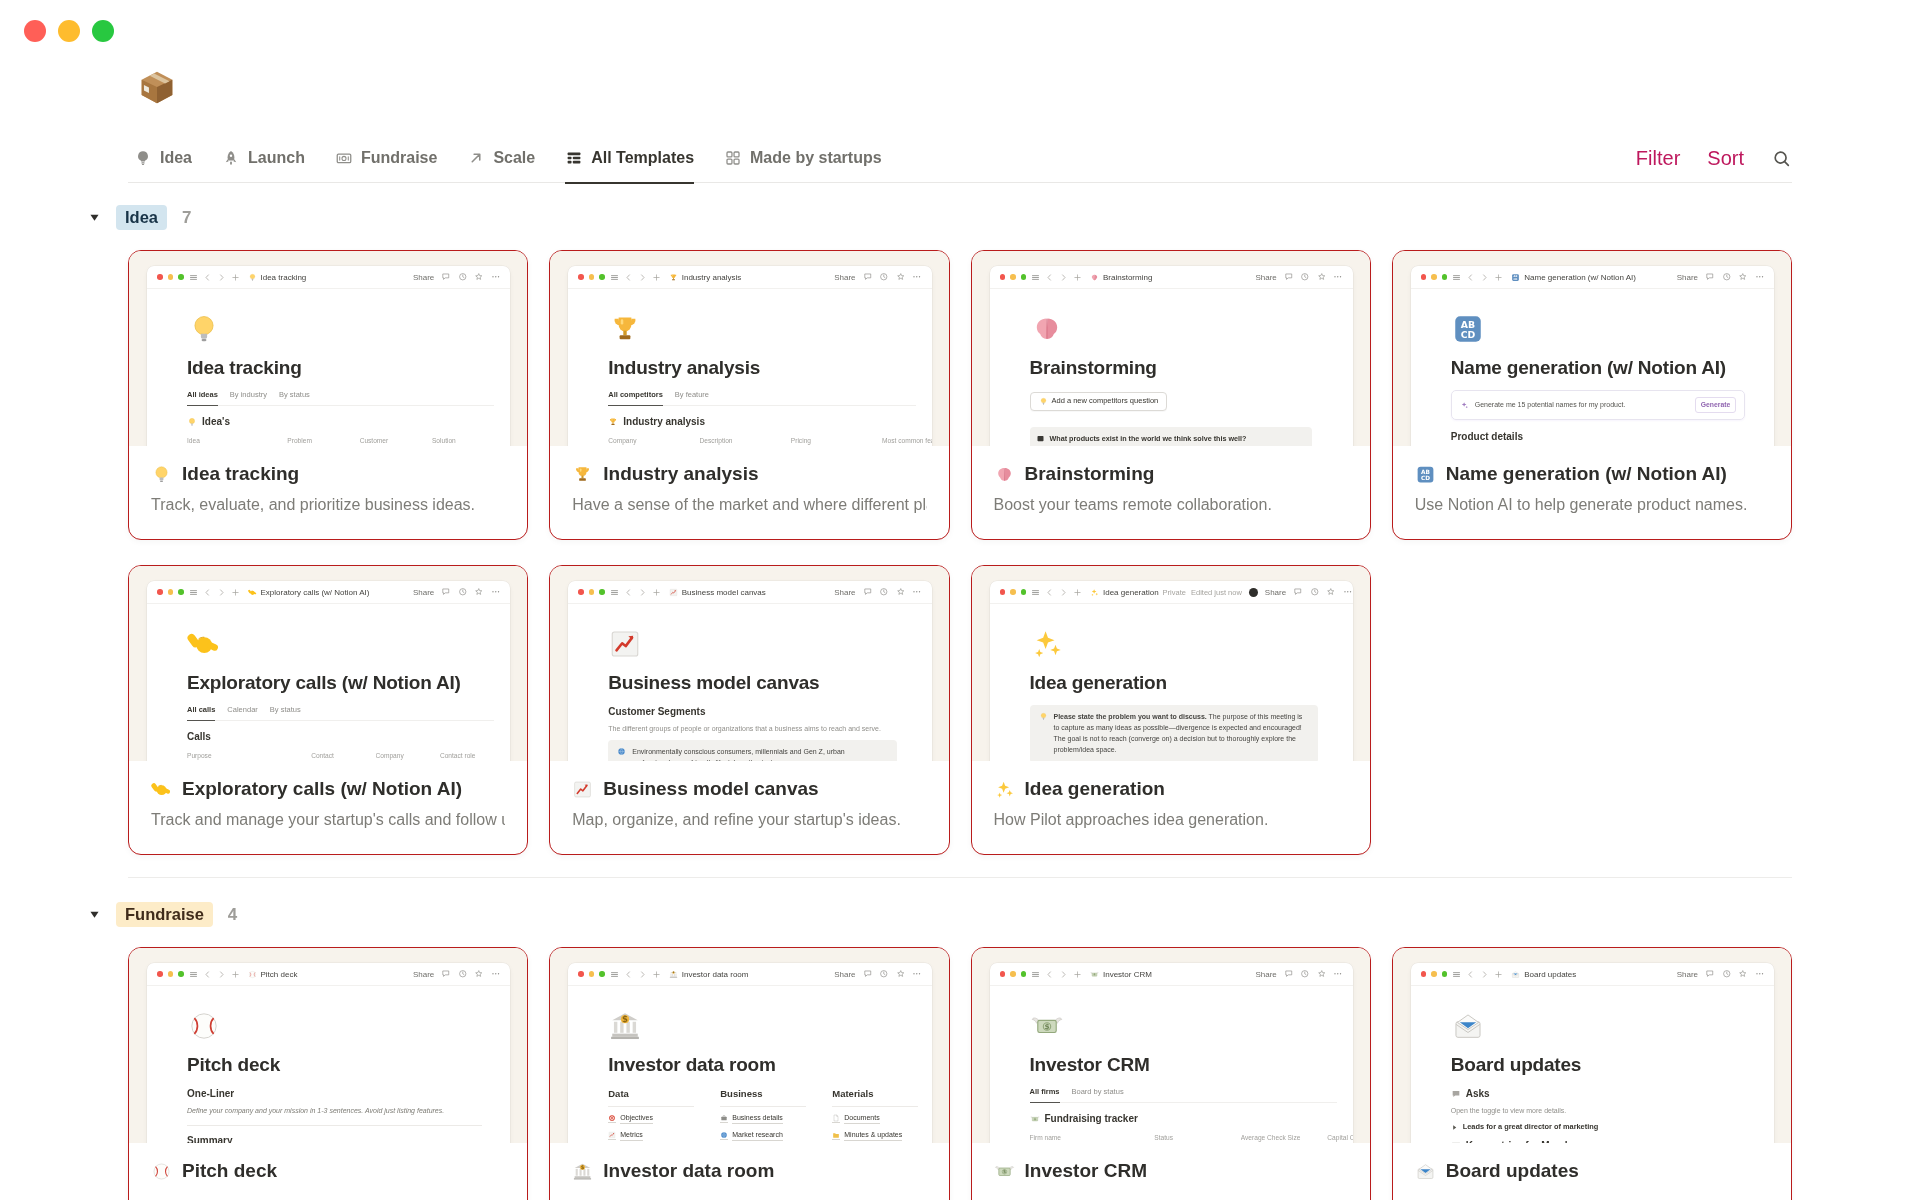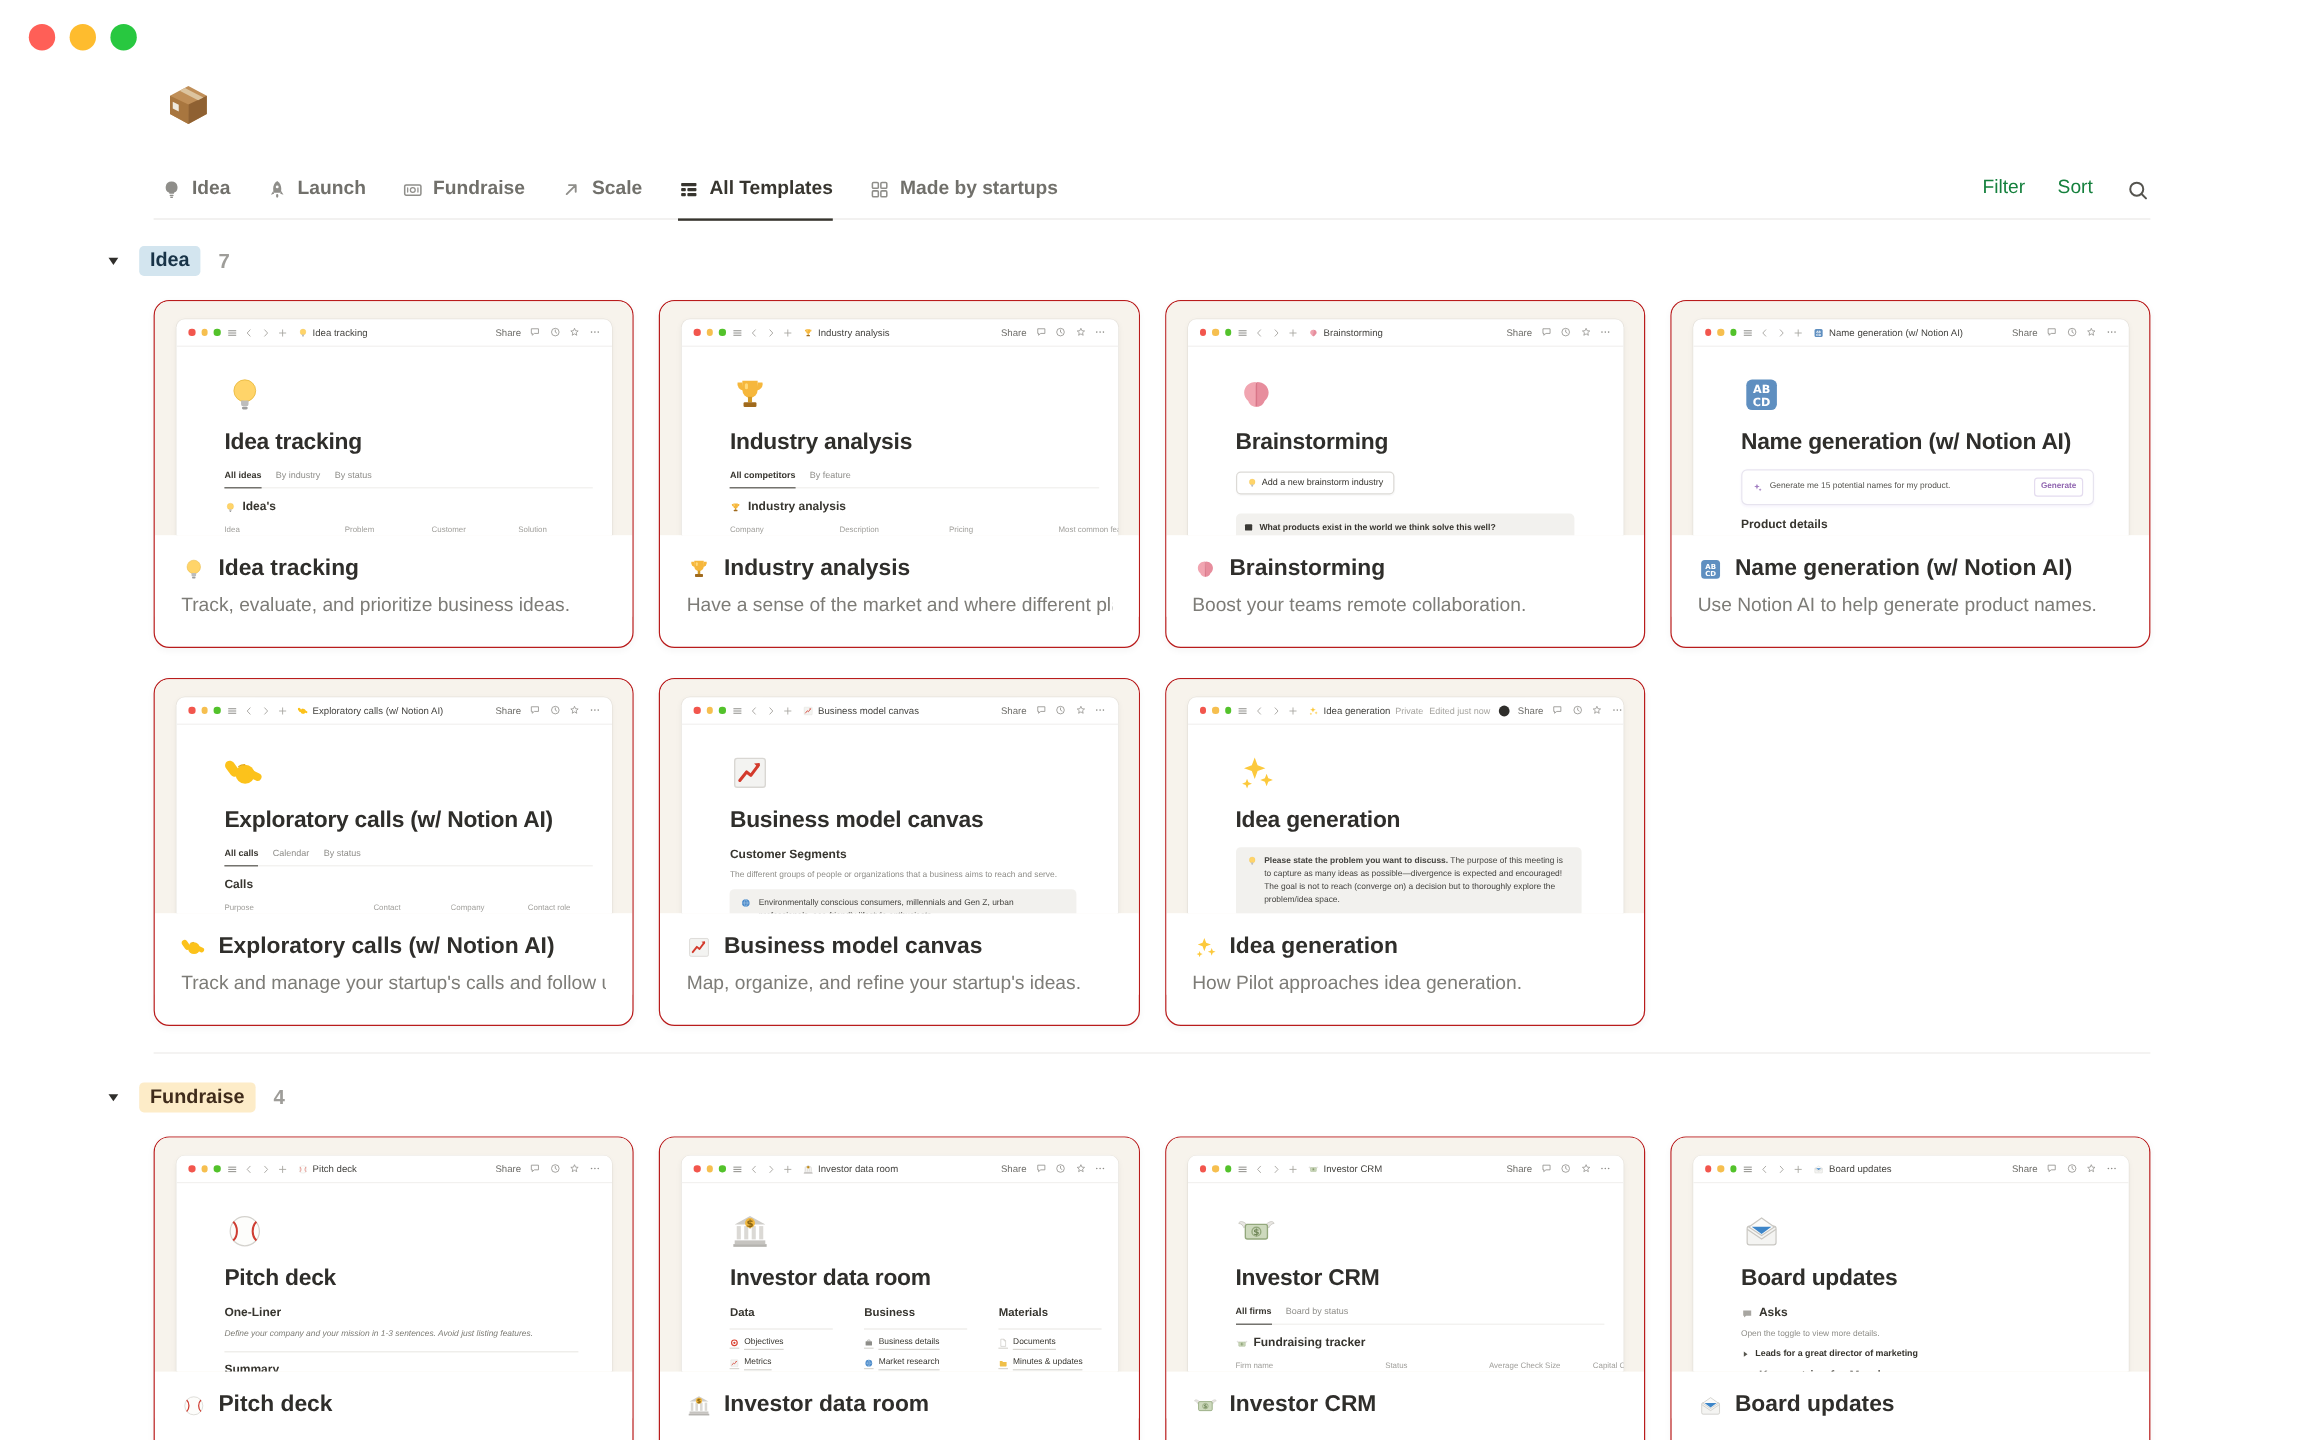--- a/index.html
+++ b/index.html
@@ -21,21 +21,21 @@
   .page-title{font-size:41px;font-weight:bold;color:#2f2e2b;letter-spacing:-0.6px;margin:0}
 
   
   .nav-wrap{margin:24px 128px 0;display:flex;align-items:center;height:48px;border-bottom:1px solid #e9e8e6}
   .nav-tabs{display:flex;gap:30px;height:100%;align-items:center;padding-left:6px}
   .tab{display:flex;align-items:center;gap:8px;font-size:16px;font-weight:bold;color:#71706b;height:100%;
        border-bottom:2.5px solid transparent;margin-bottom:-1.5px;cursor:pointer;white-space:nowrap}
   .tab .icn{color:#8f8e8a;width:18px;height:18px}
   .tab.active{color:#37352f;border-bottom-color:#37352f}
   .tab.active .icn{color:#37352f}
-  .nav-actions{margin-left:auto;display:flex;align-items:flex-start;gap:27px;font-size:16px;color:#15803d}
+  .nav-actions{margin-left:auto;display:flex;align-items:center;gap:27px;font-size:20px;color:#be185d}
   .nav-action{cursor:pointer}
   .search-btn{width:21px;height:21px;color:#55544f;cursor:pointer}
 
   
   .sections{margin:0 128px}
   .section + .section{border-top:1px solid #edecea;margin-top:22px;padding-top:2px}
   .section-header{display:flex;align-items:center;gap:15px;margin:22px 0 20px;position:relative;left:-40px}
   .tri{width:13px;height:13px;color:#2f2e2b;cursor:pointer}
   .badge{font-size:16.5px;font-weight:bold;padding:3px 9px;border-radius:4px;cursor:pointer}
   .count{font-size:17px;color:#9e9d99;font-weight:bold}
@@ -532,21 +532,21 @@
                     </svg>
                   </span></div><div class="b-heading">Brainstorming</div><div class="b-btn">
                   <span class="icn ">
                     <svg viewBox="0 0 24 24">
                       <circle cx="12" cy="9.6" r="6.4" fill="#ffd469"></circle>
                       <circle cx="12" cy="9.6" r="6.4" fill="none" stroke="#e8b93f" stroke-width=".5"></circle>
                       <path d="M9.8 15.4h4.4v2.2a1.2 1.2 0 0 1-1.2 1.2h-2a1.2 1.2 0 0 1-1.2-1.2z" fill="#bdbdbd"></path>
                       <rect x="10.3" y="19" width="3.4" height="1.6" rx=".8" fill="#9e9e9e"></rect>
                     </svg>
                   </span>
-                  <span>Add a new brainstorm industry</span>
+                  <span>Add a new competitors question</span>
                 </div><div class="b-qa">
                   <div class="q">
                     <span class="icn ">
                       <svg viewBox="0 0 24 24">
                         <rect x="4" y="5" width="16" height="14" rx="2" fill="#3a3935"></rect>
                       </svg>
                     </span>
                     <span>What products exist in the world we think solve this well?</span>
                   </div>
                 </div></div>

